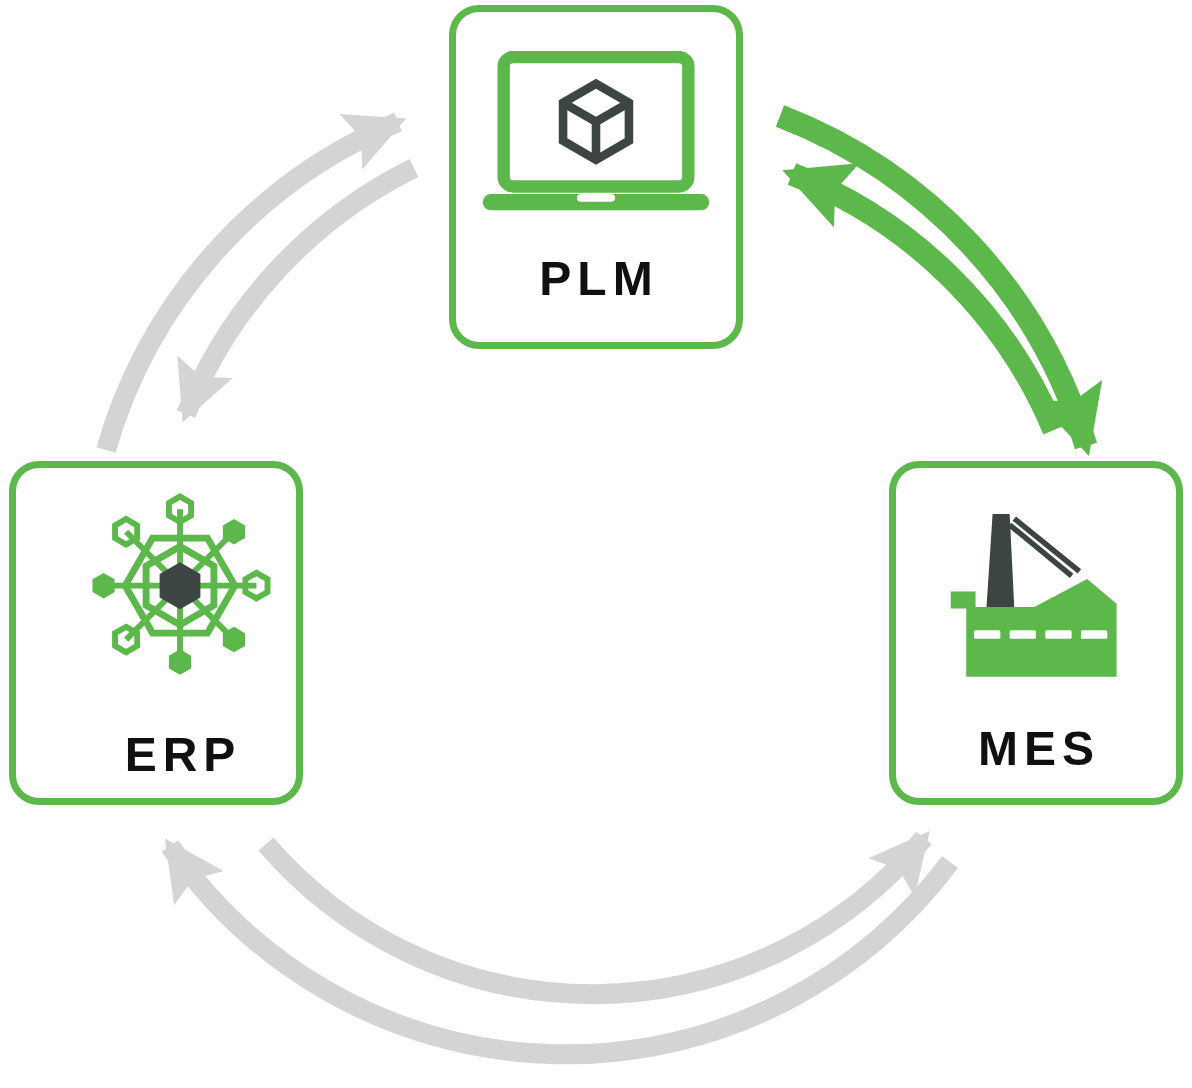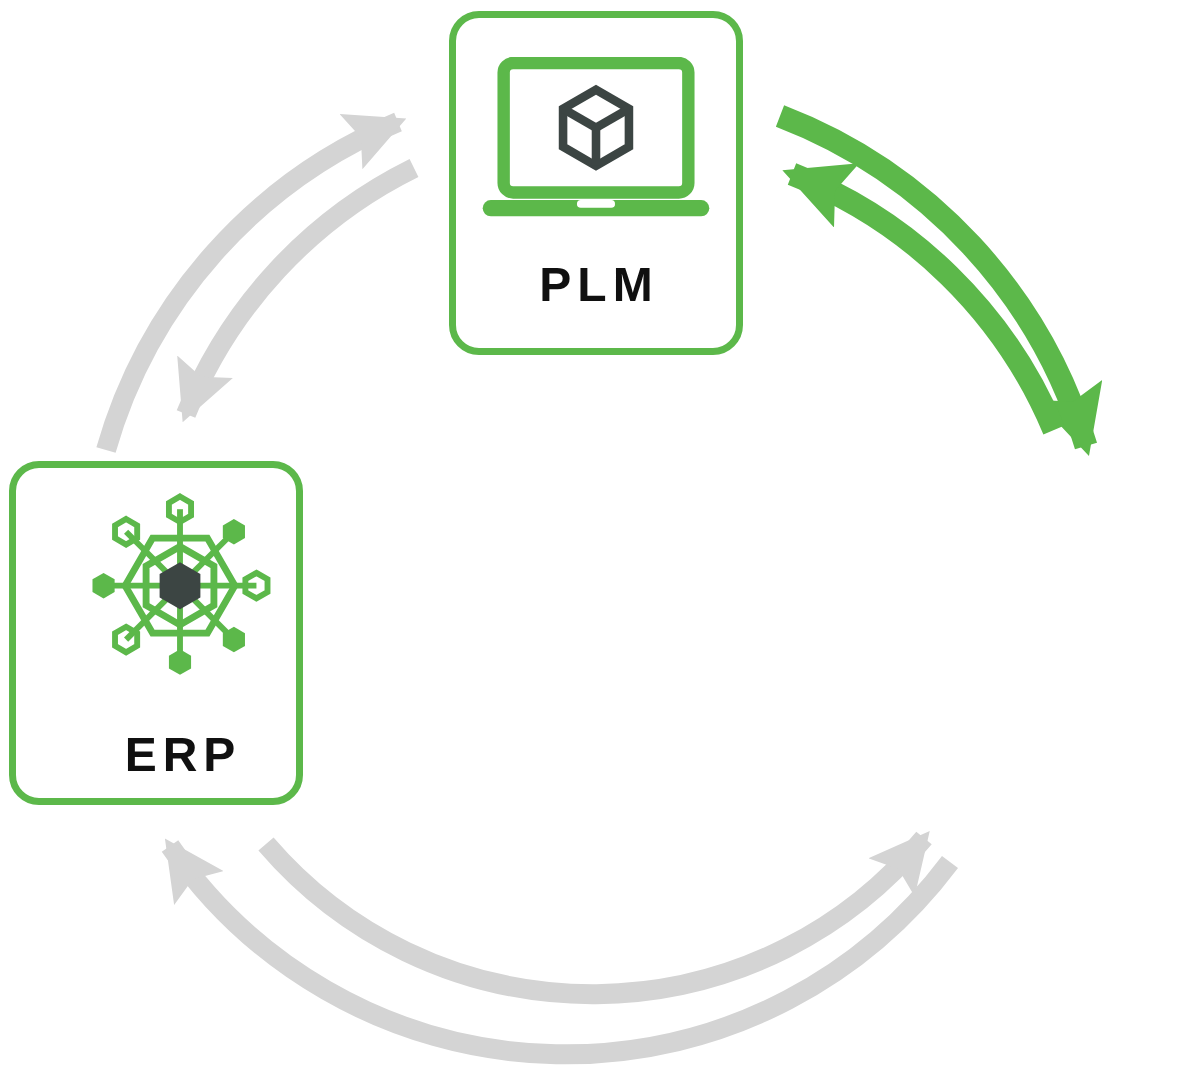--- a/index.html
+++ b/index.html
@@ -31,21 +31,21 @@
     position:absolute;
     width:294px;height:344px;
     box-sizing:border-box;
     background:#ffffff;
     border:7px solid var(--green);
     border-radius:30px;
     display:flex;flex-direction:column;
     align-items:center;justify-content:center;
     gap:32px;
   }
-  .node-plm{left:449px;top:5px;margin-top:6px;}
+  .node-plm{left:449px;top:5px;}
   .node-erp{left:9px;top:461px;padding-left:48px;}
   .node-mes{left:889px;top:461px;}
 
   .node-label{
     font-weight:bold;
     font-size:48px;
     letter-spacing:6px;
     margin-right:-6px;
     color:var(--label);
     line-height:1;
@@ -127,14 +127,37 @@
         <use href="#hex13" x="155" y="155" class="fill-green"></use>
         <use href="#hex13" x="100" y="178" class="fill-green"></use>
         <use href="#hex13" x="45" y="155" class="stroke-green" stroke-width="6" fill="#ffffff"></use>
         <use href="#hex13" x="22" y="100" class="fill-green"></use>
         <use href="#hex13" x="45" y="45" class="stroke-green" stroke-width="6" fill="#ffffff"></use>
       </g>
     </svg>
     <div class="node-label">ERP</div>
   </div>
 
+  <div class="node node-mes">
+    <svg class="icon-mes" viewBox="0 0 240 240" xmlns="http://www.w3.org/2000/svg">
+
+      <polygon points="56,140 64,18 86,18 92,140" class="fill-dark"></polygon>
+
+      <g class="stroke-dark" stroke-width="7">
+        <line x1="86" y1="32" x2="166" y2="98"></line>
+        <line x1="92" y1="24" x2="176" y2="92"></line>
+      </g>
+
+      <rect x="10" y="118" width="32" height="22" class="fill-green"></rect>
+
+      <path d="M30 228 L30 138 L118 138 L186 102 L224 134 L224 228 Z" class="fill-green"></path>
+
+      <g class="fill-white">
+        <rect x="40" y="168" width="34" height="11" rx="2"></rect>
+        <rect x="86" y="168" width="34" height="11" rx="2"></rect>
+        <rect x="132" y="168" width="34" height="11" rx="2"></rect>
+        <rect x="178" y="168" width="34" height="11" rx="2"></rect>
+      </g>
+    </svg>
+    <div class="node-label">MES</div>
+  </div>
 
 </div>
 
 </body></html>

